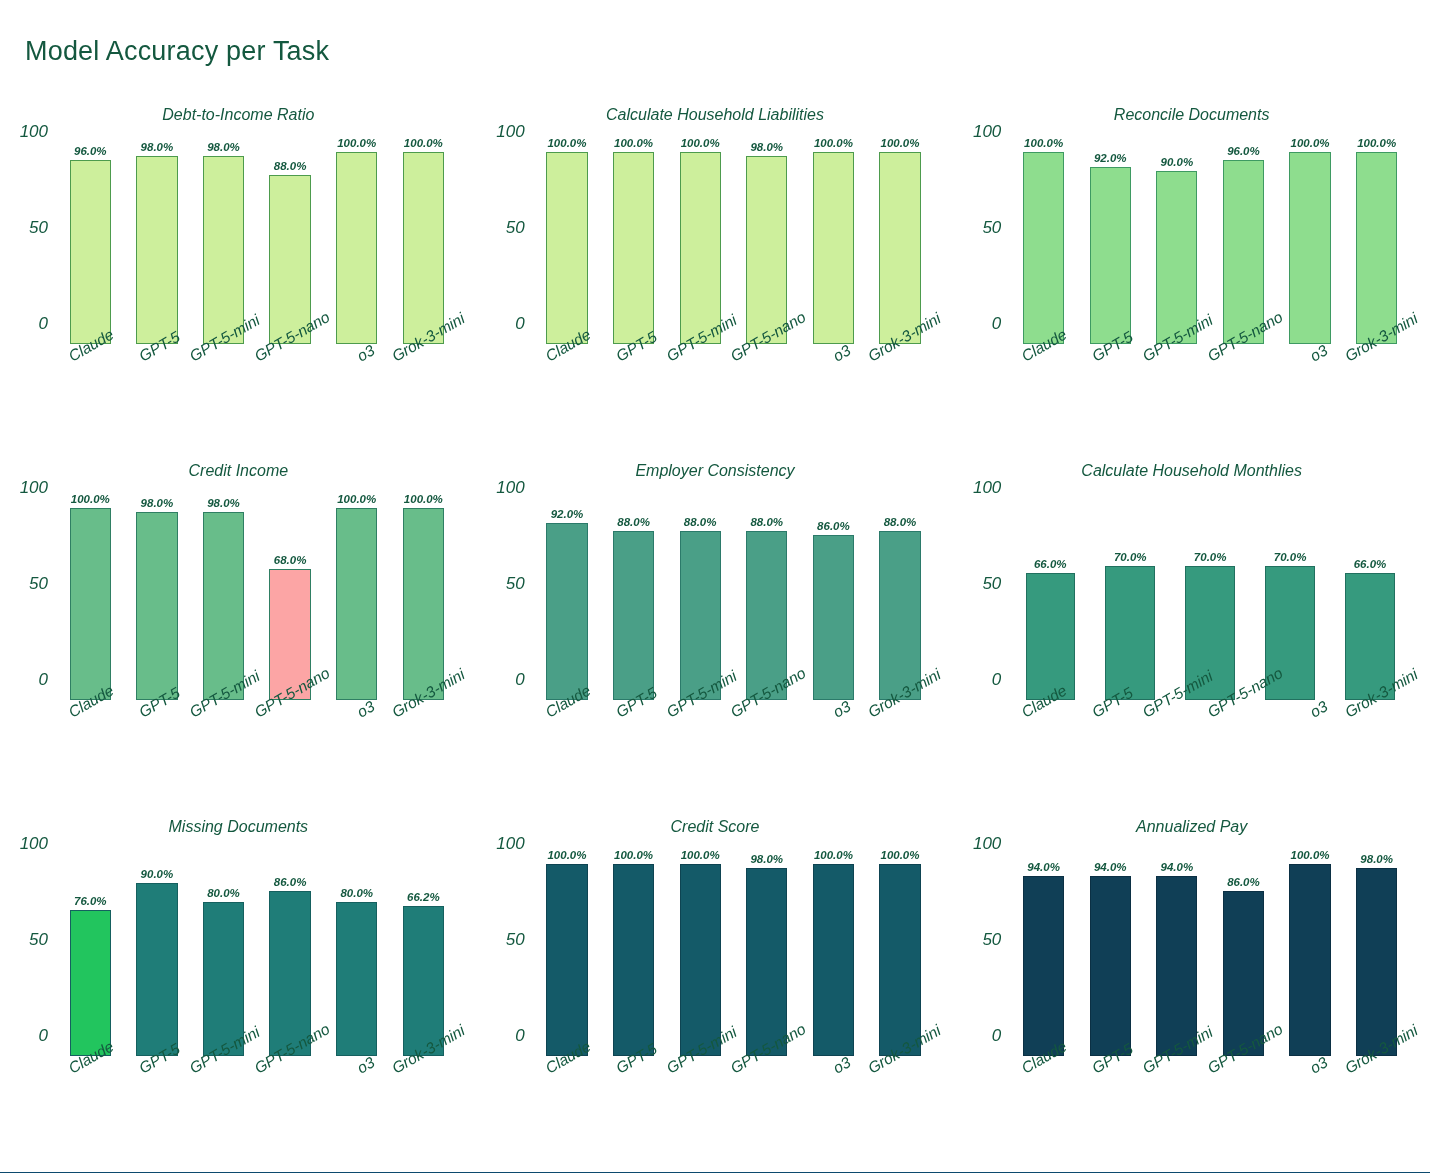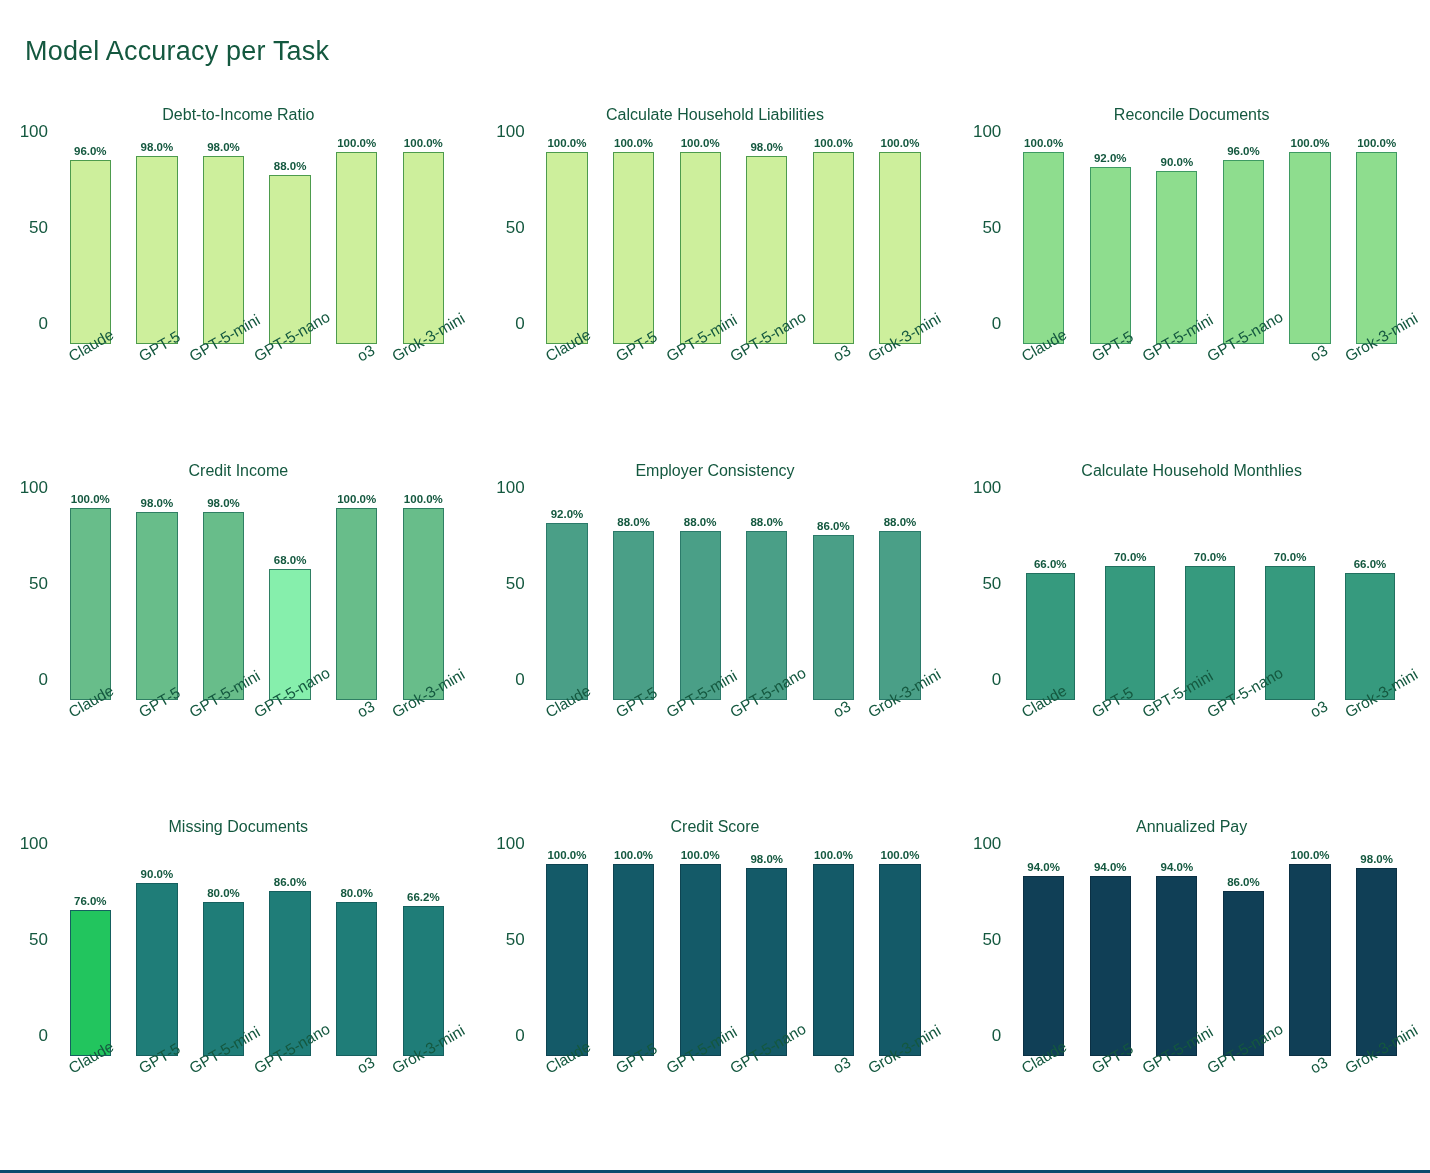--- a/index.html
+++ b/index.html
@@ -14,21 +14,21 @@
     color: #14583f;
     overflow: hidden;
     position: relative;
   }
   #figure {
     position: absolute;
     left: 0; top: 0;
     width: 1430px;
     height: 1173px;
     background: #ffffff;
-    border-bottom: 3px solid #0c4a6e;
+    border-bottom: 1px solid #0c4a6e;
     box-sizing: border-box;
   }
   #fig-title {
     position: absolute;
     left: 25px;
     top: 36px;
     font-size: 27px;
     font-weight: normal;
     color: #14583f;
     letter-spacing: 0.2px;
@@ -40,20 +40,21 @@
     top: 96px;
     width: 1430px;
     height: 1068px;
     display: grid;
     grid-template-columns: repeat(3, 476.66px);
     grid-template-rows: repeat(3, 356px);
   }
   .subplot {
     position: relative;
     box-sizing: border-box;
+    font-style: italic;
   }
   .sp-title {
     position: absolute;
     top: 10px;
     left: 0;
     width: 100%;
     text-align: center;
     font-size: 16px;
     color: #14583f;
     white-space: nowrap;
@@ -350,21 +351,21 @@
               <div class="bar" style="height: 98%; background: rgb(104, 189, 138); border-color: rgb(47, 127, 99);">
                 <div class="bar-label">98.0%</div>
               </div>
             </div>
             <div class="bar-slot">
               <div class="bar" style="height: 98%; background: rgb(104, 189, 138); border-color: rgb(47, 127, 99);">
                 <div class="bar-label">98.0%</div>
               </div>
             </div>
             <div class="bar-slot">
-              <div class="bar" style="height: 68%; background: #86efac; border-color: rgb(47, 127, 99);">
+              <div class="bar" style="height: 68%; background: #fca5a5; border-color: rgb(47, 127, 99);">
                 <div class="bar-label">68.0%</div>
               </div>
             </div>
             <div class="bar-slot">
               <div class="bar" style="height: 100%; background: rgb(104, 189, 138); border-color: rgb(47, 127, 99);">
                 <div class="bar-label">100.0%</div>
               </div>
             </div>
             <div class="bar-slot">
               <div class="bar" style="height: 100%; background: rgb(104, 189, 138); border-color: rgb(47, 127, 99);">

